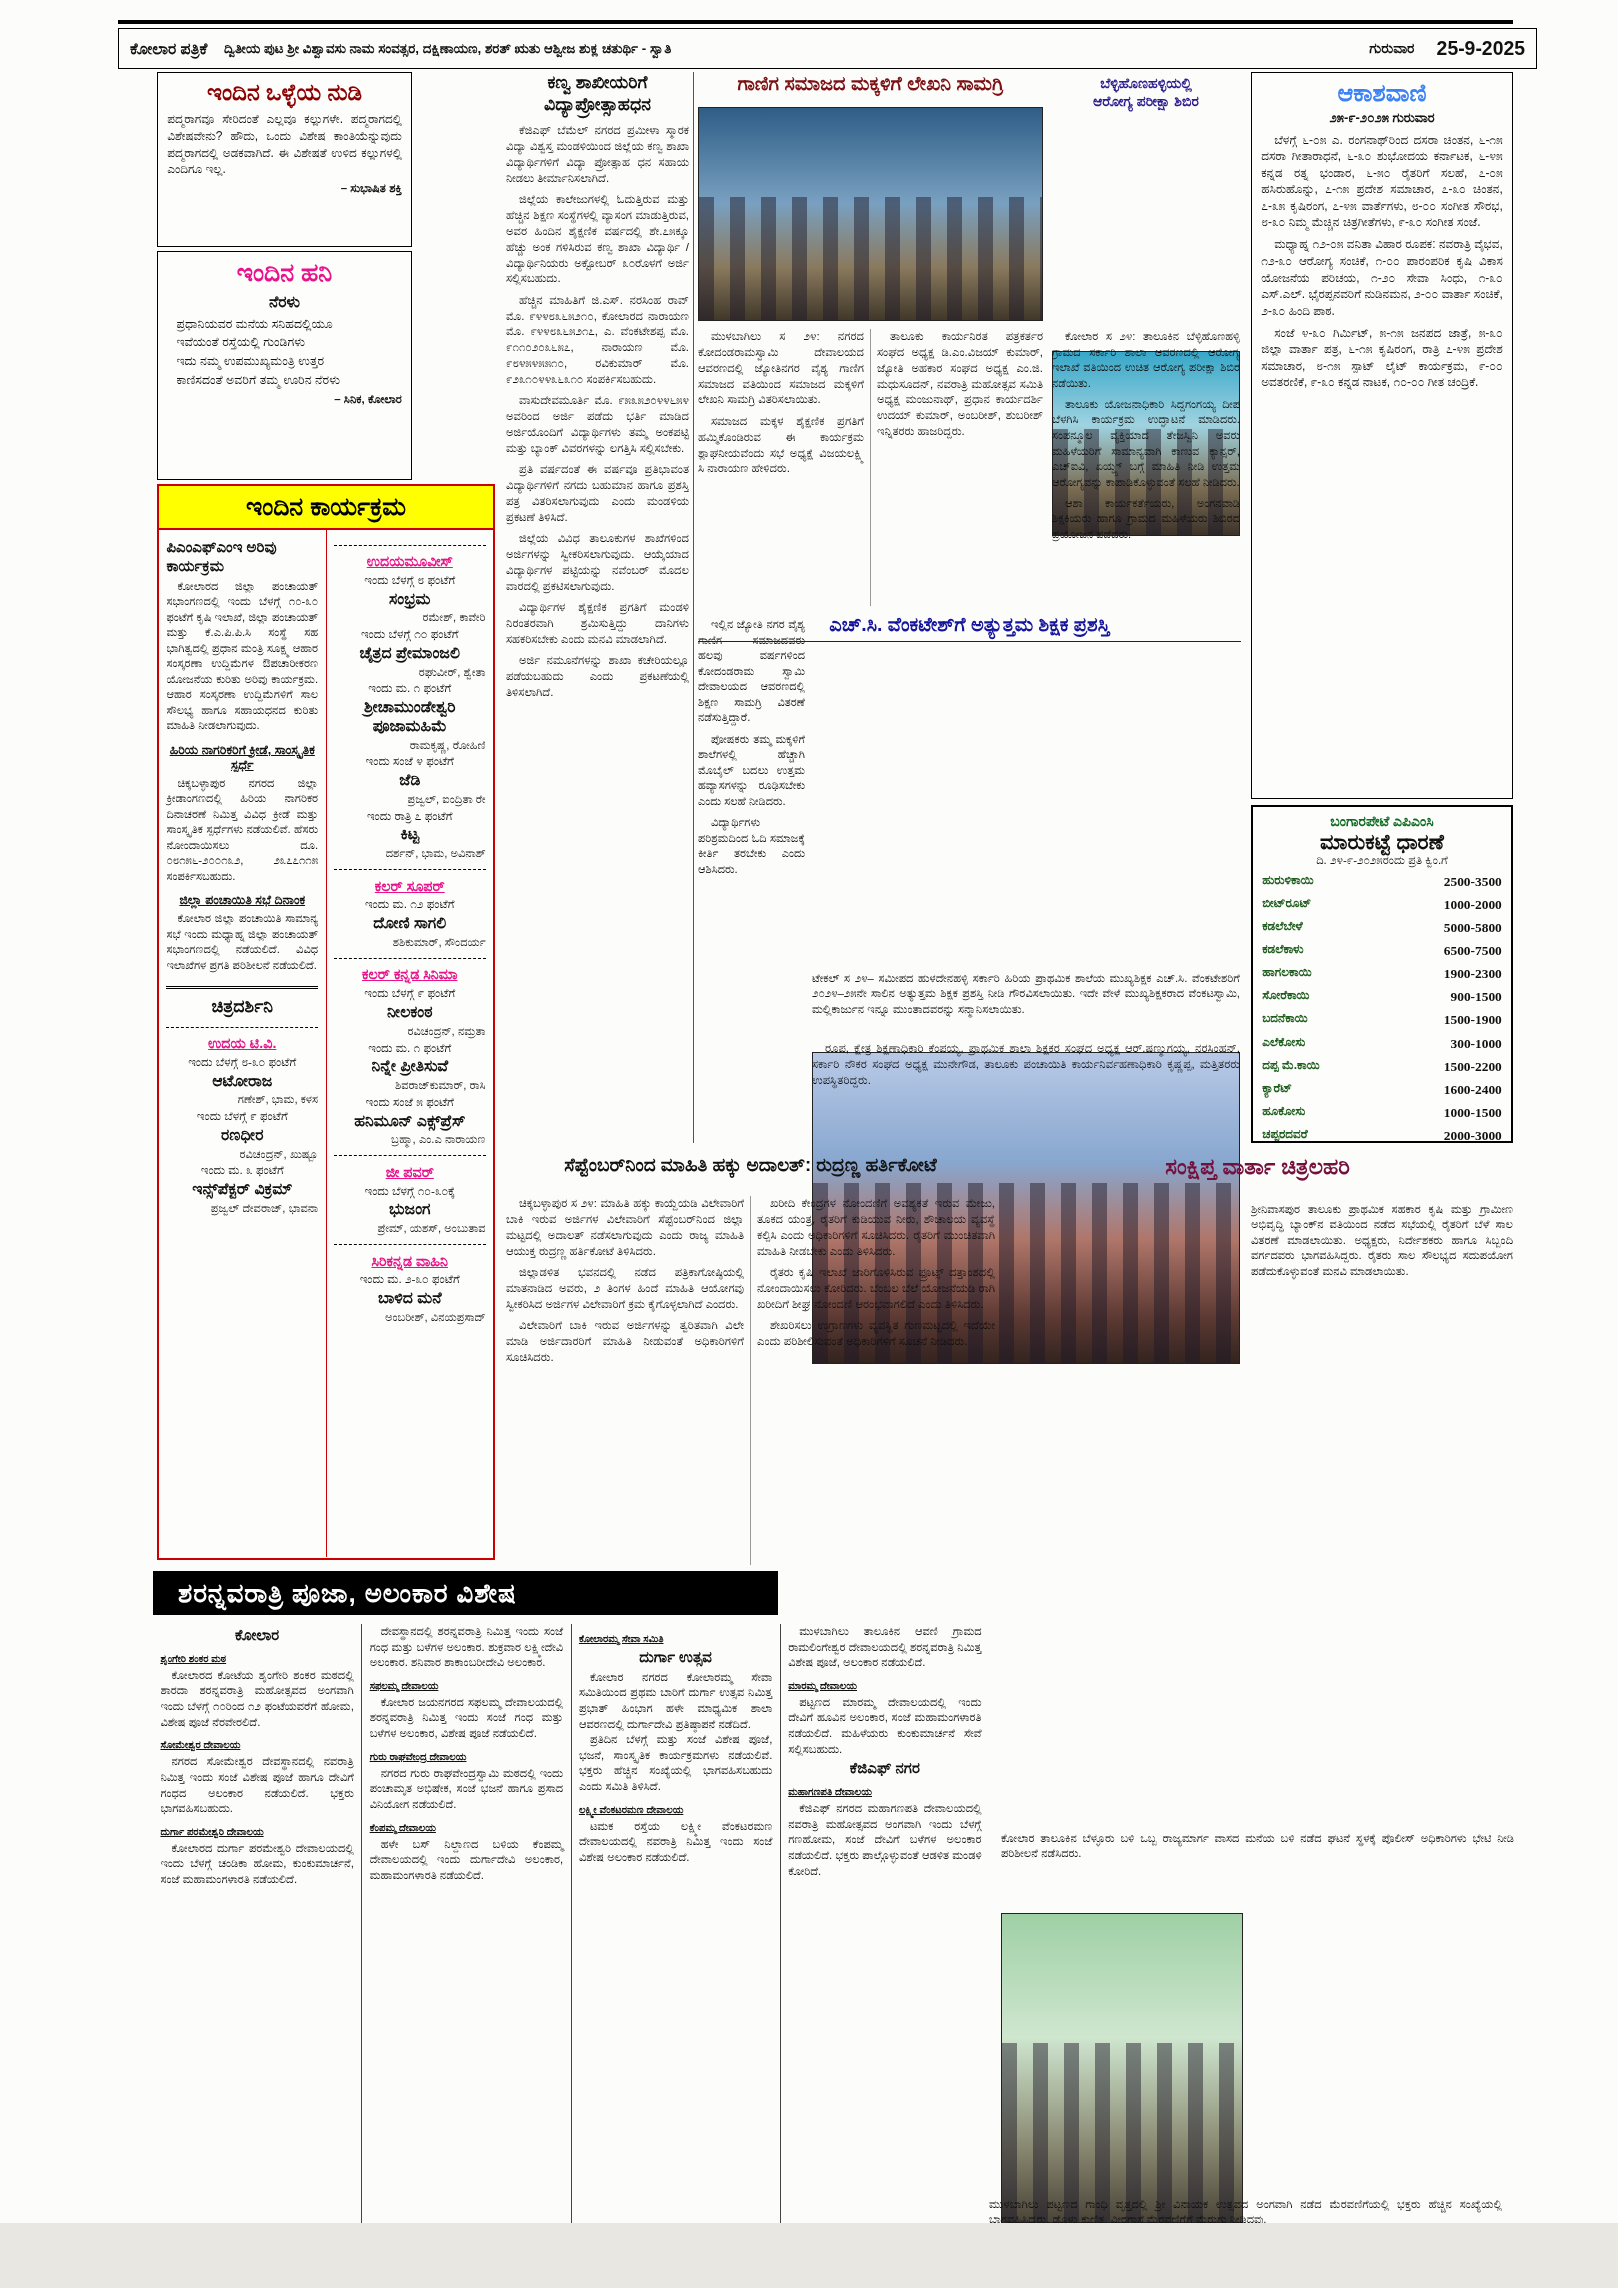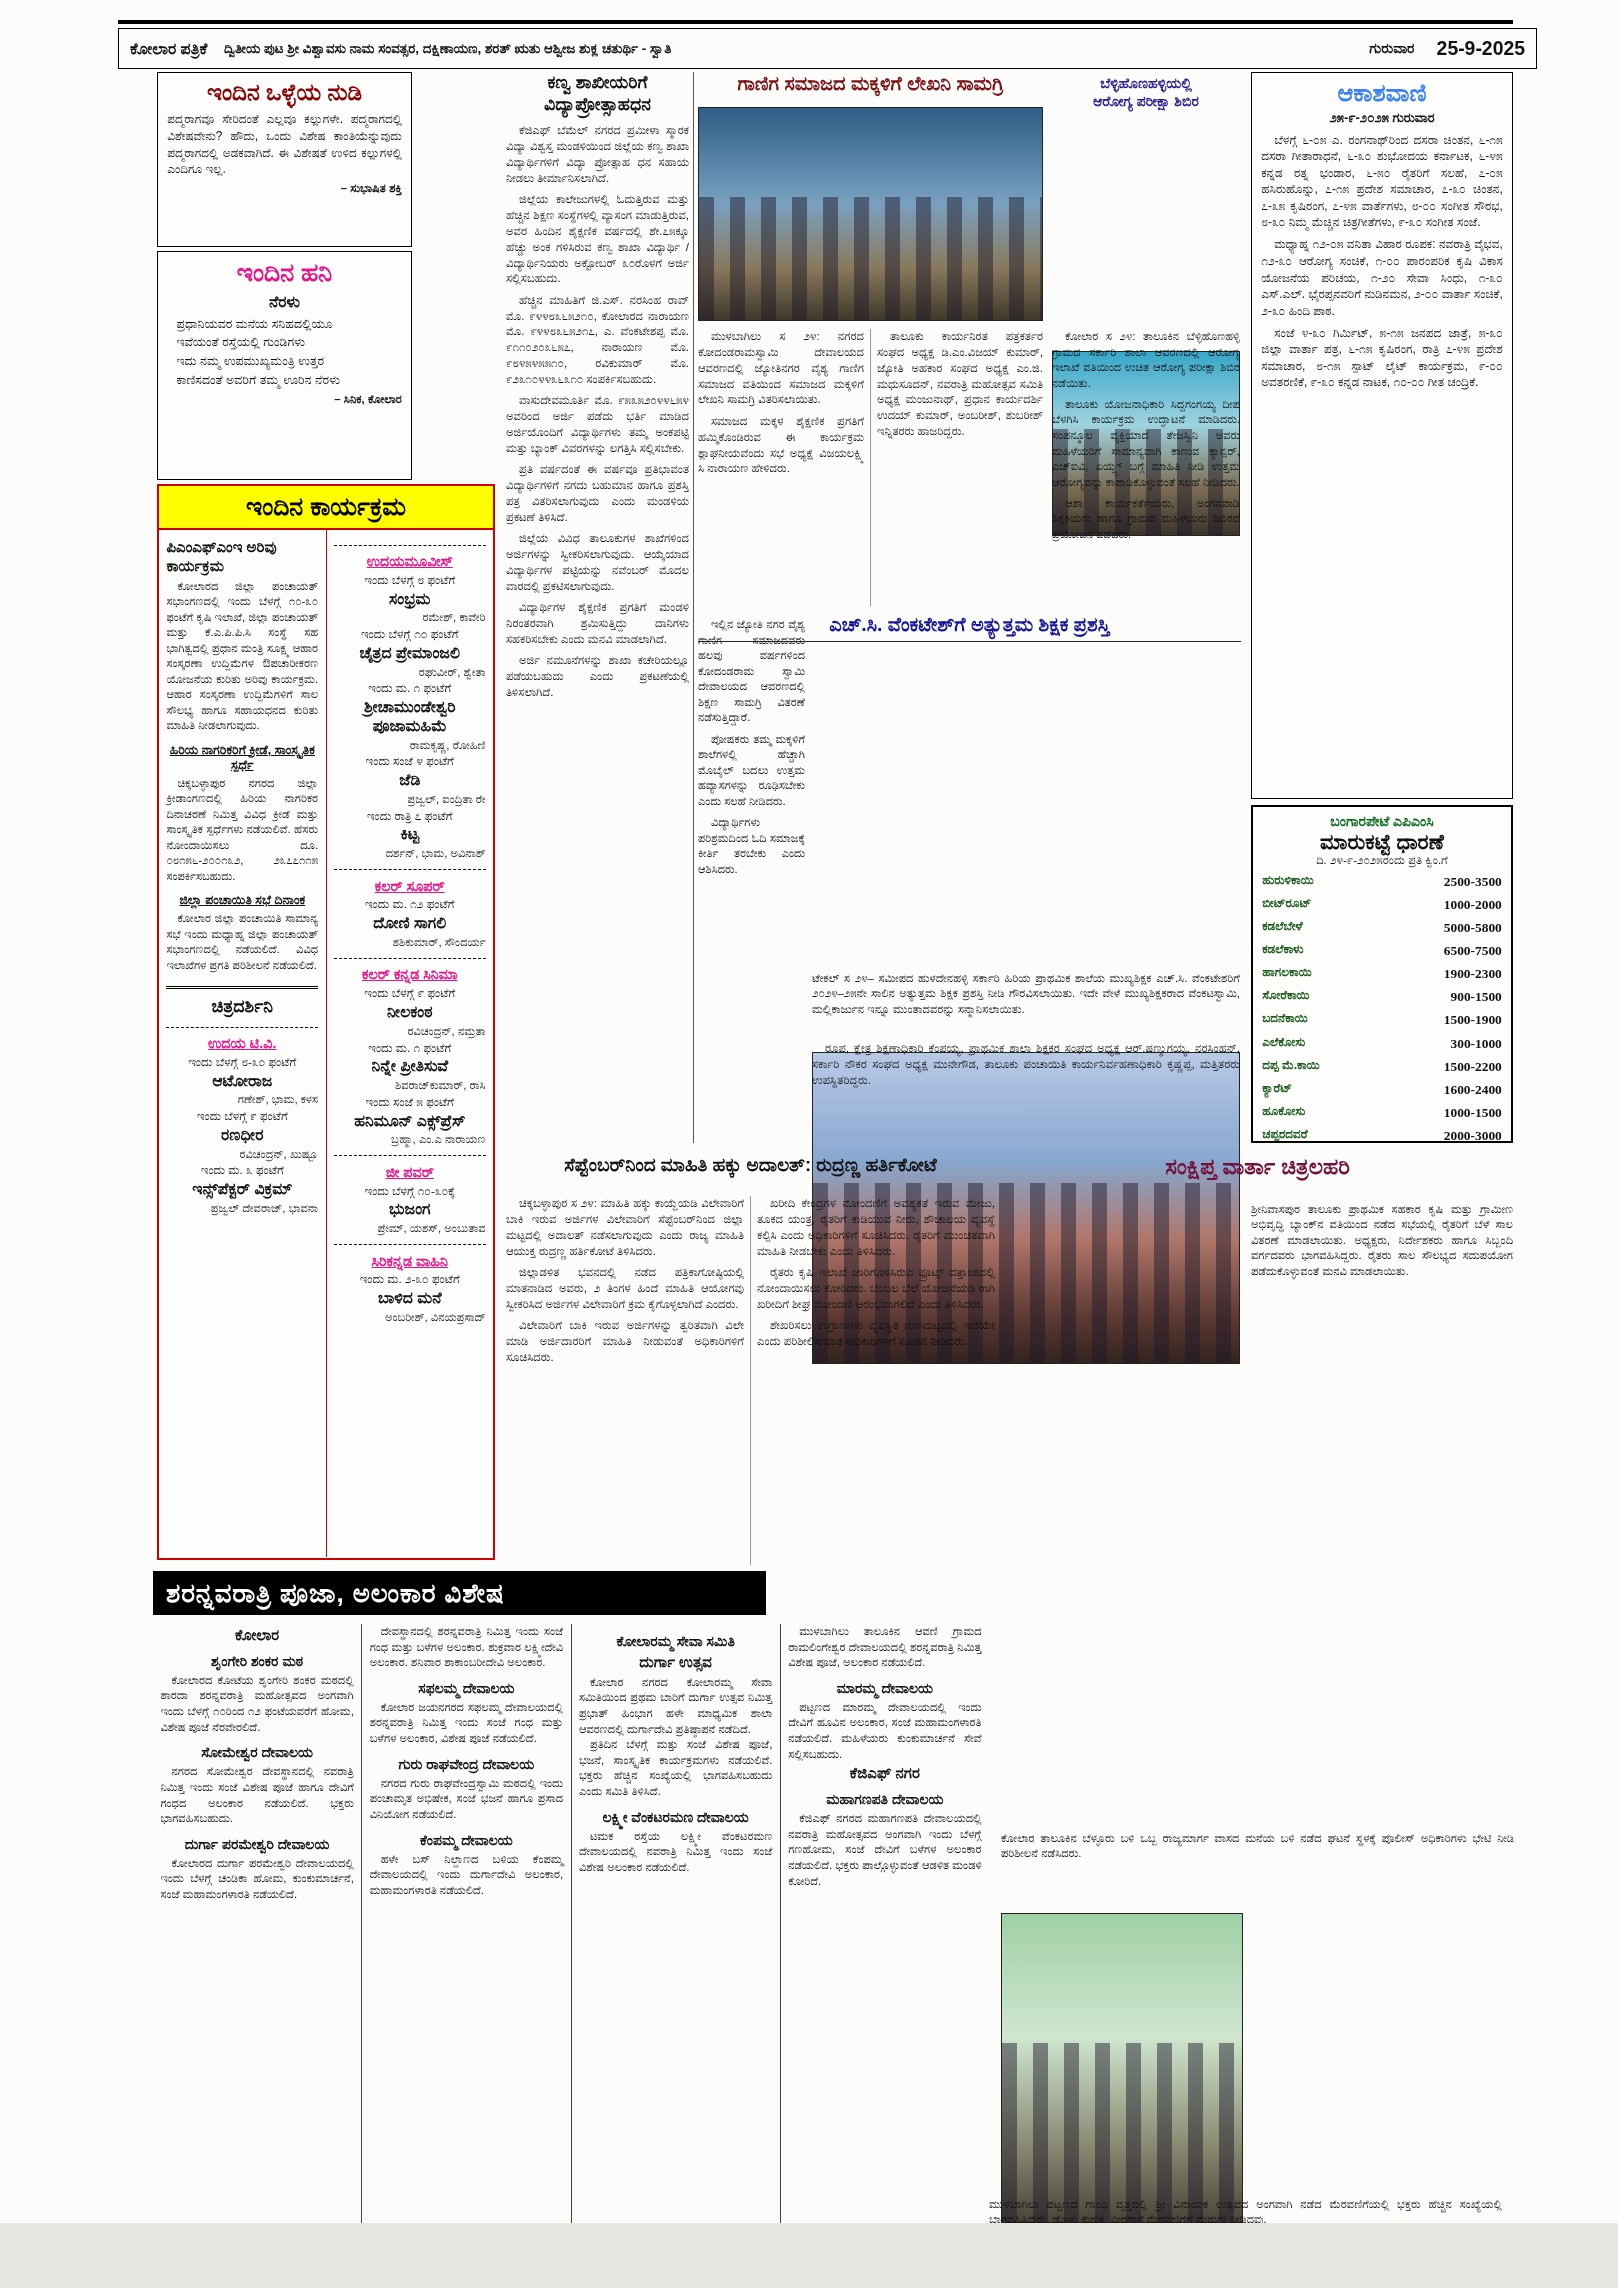--- a/index.html
+++ b/index.html
@@ -58,28 +58,28 @@
   
   .ak-title{color:#3b82f6;font-size:24px;font-weight:900;text-align:center;}
   .ak-date{font-size:13px;font-weight:bold;text-align:center;margin:3.7px 0 5.5px 0;}
   .mkt-region{color:#0b6b1f;font-size:14px;font-weight:900;text-align:center;}
   .mkt-title{font-size:21px;font-weight:900;text-align:center;}
   .mkt-note{font-size:11.5px;text-align:center;margin-bottom:3.7px;}
   .mkt-row{display:flex;justify-content:space-between;line-height:1.72;}
   .mkt-name{font-size:12px;font-weight:bold;color:#1d5c1d;}
   .mkt-range{font-size:13.4px;font-weight:900;font-family:"Liberation Serif","DejaVu Serif",serif;}
   
-  .blackband{background:#000;color:#fff;display:flex;align-items:center;padding-left:13px;
+  .blackband{background:#000;color:#fff;display:flex;align-items:center;padding-left:25px;
              font-size:26px;font-weight:900;letter-spacing:0.9px;}
   
   .bcols{display:flex;gap:0;}
   .bcol{flex:1;padding:0 7.4px;box-sizing:border-box;overflow:hidden;}
   .bcol + .bcol{border-left:0.9px solid #444;}
   .t-city{font-size:15px;font-weight:900;text-align:center;margin:1.8px 0 3.7px 0;}
-  .t-sub{font-size:14px;font-weight:bold;text-align:center;margin:9.2px 0 2.8px 0;}
+  .t-sub{font-size:10px;font-weight:bold;text-decoration:underline;text-align:left;margin:9.2px 0 2.8px 0;}
   .t-body{font-size:11.4px;text-align:justify;text-indent:11px;line-height:1.37;}
   
   .ph{position:relative;border:0.9px solid #222;overflow:hidden;box-sizing:border-box;}
   .ph::after{content:"";position:absolute;left:0;right:0;bottom:0;height:58%;
     background:repeating-linear-gradient(90deg,rgba(28,24,40,.48) 0 14.8px,rgba(28,24,40,0) 14.8px 31px);}
   .ph-stage{background:linear-gradient(180deg,#2e5d86,#79a0c0 45%,#8a7a5e 75%,#41382a);}
   .ph-camp{background:linear-gradient(180deg,#37a7c9,#9fd3e0 40%,#7a6c52 75%,#3c332a);}
   .ph-award{background:linear-gradient(180deg,#b8c9e6,#88a7cf 35%,#b0766a 60%,#5d3a33 85%,#33231f);}
   .ph-meeting{background:linear-gradient(180deg,#9fd0a5,#cfe6cf 40%,#8a8a72 75%,#4a4438);}
   .vr{position:absolute;width:0.9px;background:#555;}

